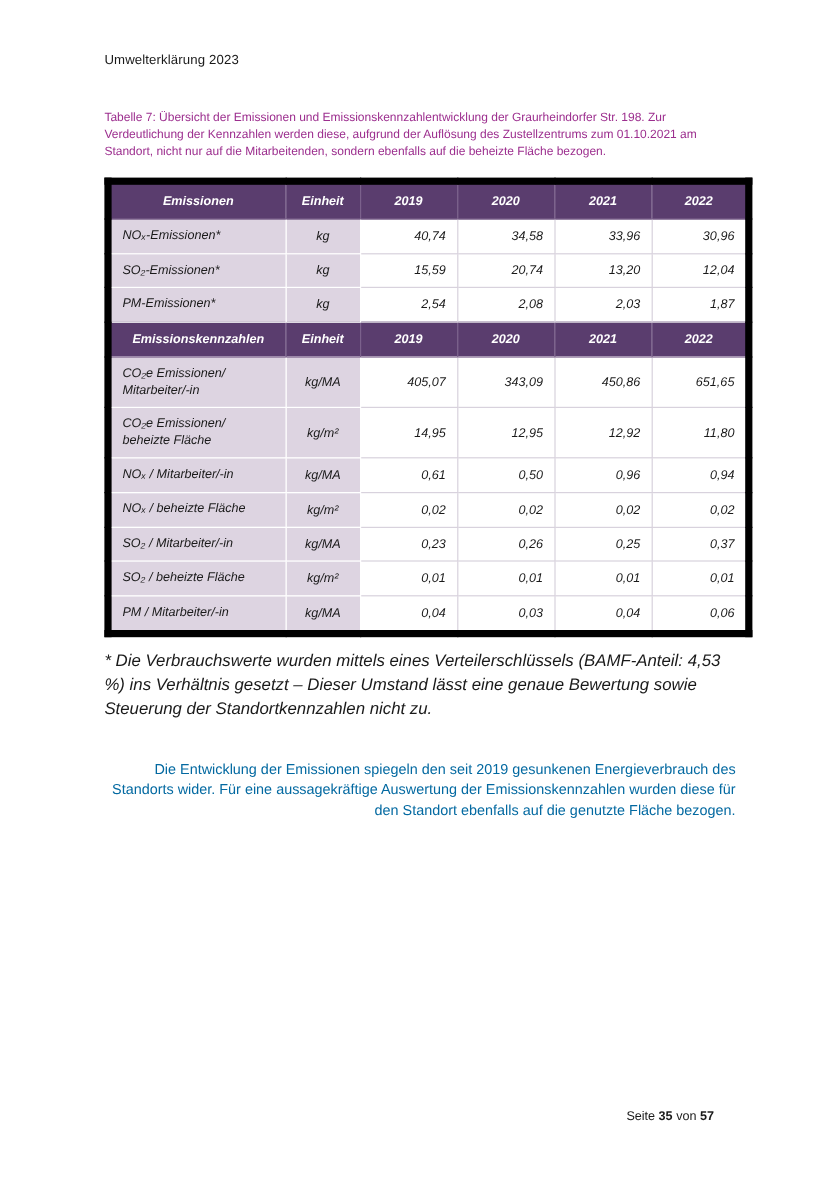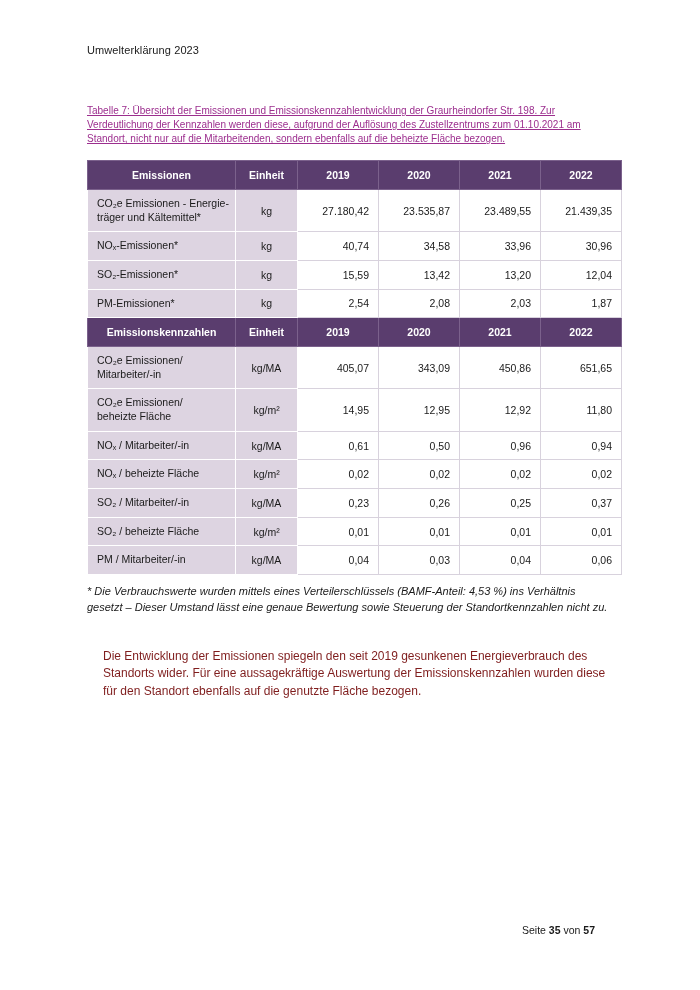--- a/index.html
+++ b/index.html
@@ -19,32 +19,32 @@
     left: 83px;
     right: 83px;
     top: 44px;
   }
   .doc-header {
     font-size: 11px;
     color: #1a1a1a;
     letter-spacing: 0.1px;
   }
   .caption {
-    margin: 48px 0 14px 0;
+    margin: 36px 0 14px 0;
     font-size: 10px;
     line-height: 1.4;
     color: #9c2e8e;
-    text-decoration: underline;
   }
   table.tbl {
     width: 534px;
     table-layout: fixed;
     border-collapse: collapse;
-    border: 1px solid #000000;
+    border: 6px solid #000000;
     font-size: 10.5px;
+    font-style: italic;
   }
   .tbl th, .tbl td { vertical-align: middle; }
   .tbl th.hcell {
     background: #5a3d6e;
     color: #ffffff;
     font-weight: bold;
     font-size: 10.5px;
     text-align: center;
     padding: 8px 4px;
     border: 1px solid #7b618c;
@@ -64,30 +64,31 @@
     padding: 7px 4px;
   }
   .tbl td.c-num {
     background: #ffffff;
     border: 1px solid #d8d2dd;
     text-align: right;
     padding: 7px 9px 7px 4px;
   }
   .footnote {
     margin: 9px 0 0 0;
-    font-size: 11px;
+    font-size: 14px;
     font-style: italic;
     line-height: 1.45;
     color: #1a1a1a;
   }
   .body-text {
-    margin: 32px 0 0 16px;
+    margin: 32px 0 0 0;
     font-size: 12px;
     line-height: 1.45;
-    color: #7f1d1d;
+    color: #0369a1;
+    text-align: right;
   }
   .page-footer {
     position: absolute;
     right: 101px;
     top: 924px;
     font-size: 10.5px;
     color: #1a1a1a;
   }
   .page-footer b { font-weight: bold; }
 </style>
@@ -115,41 +116,32 @@
           <th class="hcell">Emissionen</th>
           <th class="hcell">Einheit</th>
           <th class="hcell">2019</th>
           <th class="hcell">2020</th>
           <th class="hcell">2021</th>
           <th class="hcell">2022</th>
         </tr>
       </tbody>
       <tbody>
           <tr>
-            <td class="c-label">CO₂e Emissionen - Energie-
-träger und Kältemittel*</td>
-            <td class="c-unit">kg</td>
-            <td class="c-num">27.180,42</td>
-            <td class="c-num">23.535,87</td>
-            <td class="c-num">23.489,55</td>
-            <td class="c-num">21.439,35</td>
-          </tr>
-          <tr>
             <td class="c-label">NOₓ-Emissionen*</td>
             <td class="c-unit">kg</td>
             <td class="c-num">40,74</td>
             <td class="c-num">34,58</td>
             <td class="c-num">33,96</td>
             <td class="c-num">30,96</td>
           </tr>
           <tr>
             <td class="c-label">SO₂-Emissionen*</td>
             <td class="c-unit">kg</td>
             <td class="c-num">15,59</td>
-            <td class="c-num">13,42</td>
+            <td class="c-num">20,74</td>
             <td class="c-num">13,20</td>
             <td class="c-num">12,04</td>
           </tr>
           <tr>
             <td class="c-label">PM-Emissionen*</td>
             <td class="c-unit">kg</td>
             <td class="c-num">2,54</td>
             <td class="c-num">2,08</td>
             <td class="c-num">2,03</td>
             <td class="c-num">1,87</td>

